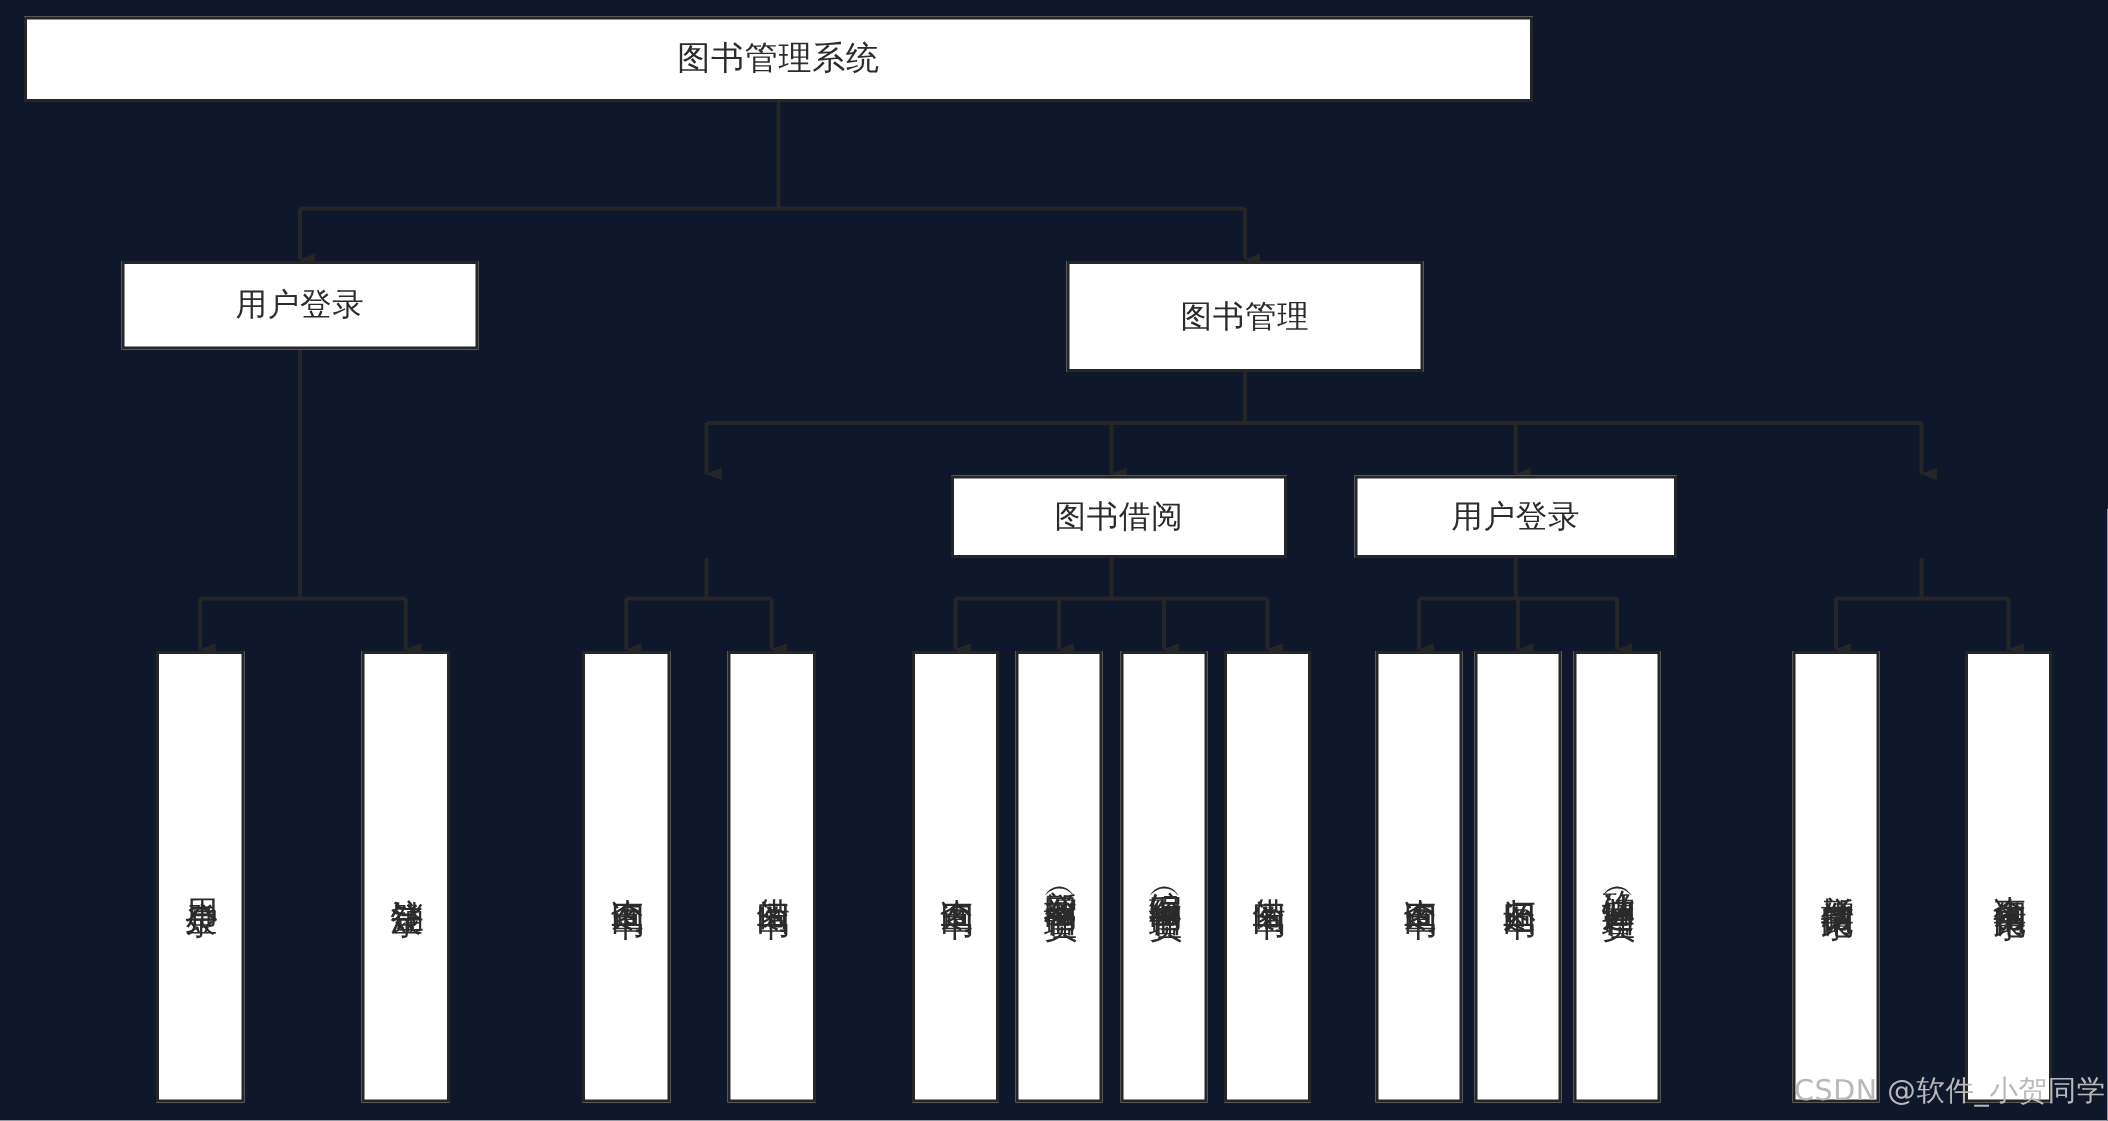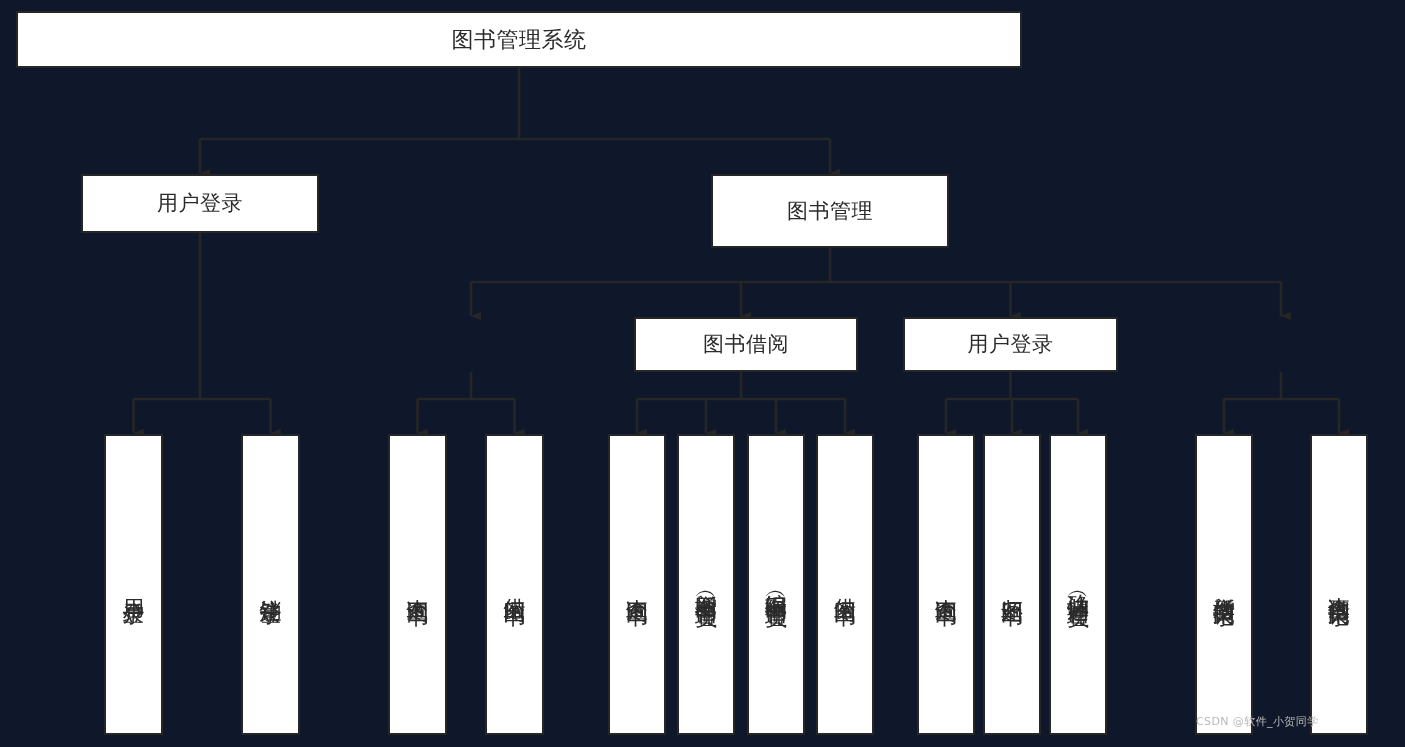--- a/index.html
+++ b/index.html
@@ -53,21 +53,21 @@
     writing-mode: vertical-rl;
     text-orientation: upright;
     font-size: 22px;
     letter-spacing: 2px;
     max-height: 100%;
   }
   .node.root .label { font-size: 22px; }
   .watermark {
     position: absolute;
     color: #b9b9b9;
-    font-size: 11px;
+    font-size: 19px;
     letter-spacing: 0.4px;
     white-space: nowrap;
     user-select: none;
   }
 </style>
 </head>
 <body>
 
 <div id="canvas">
 

